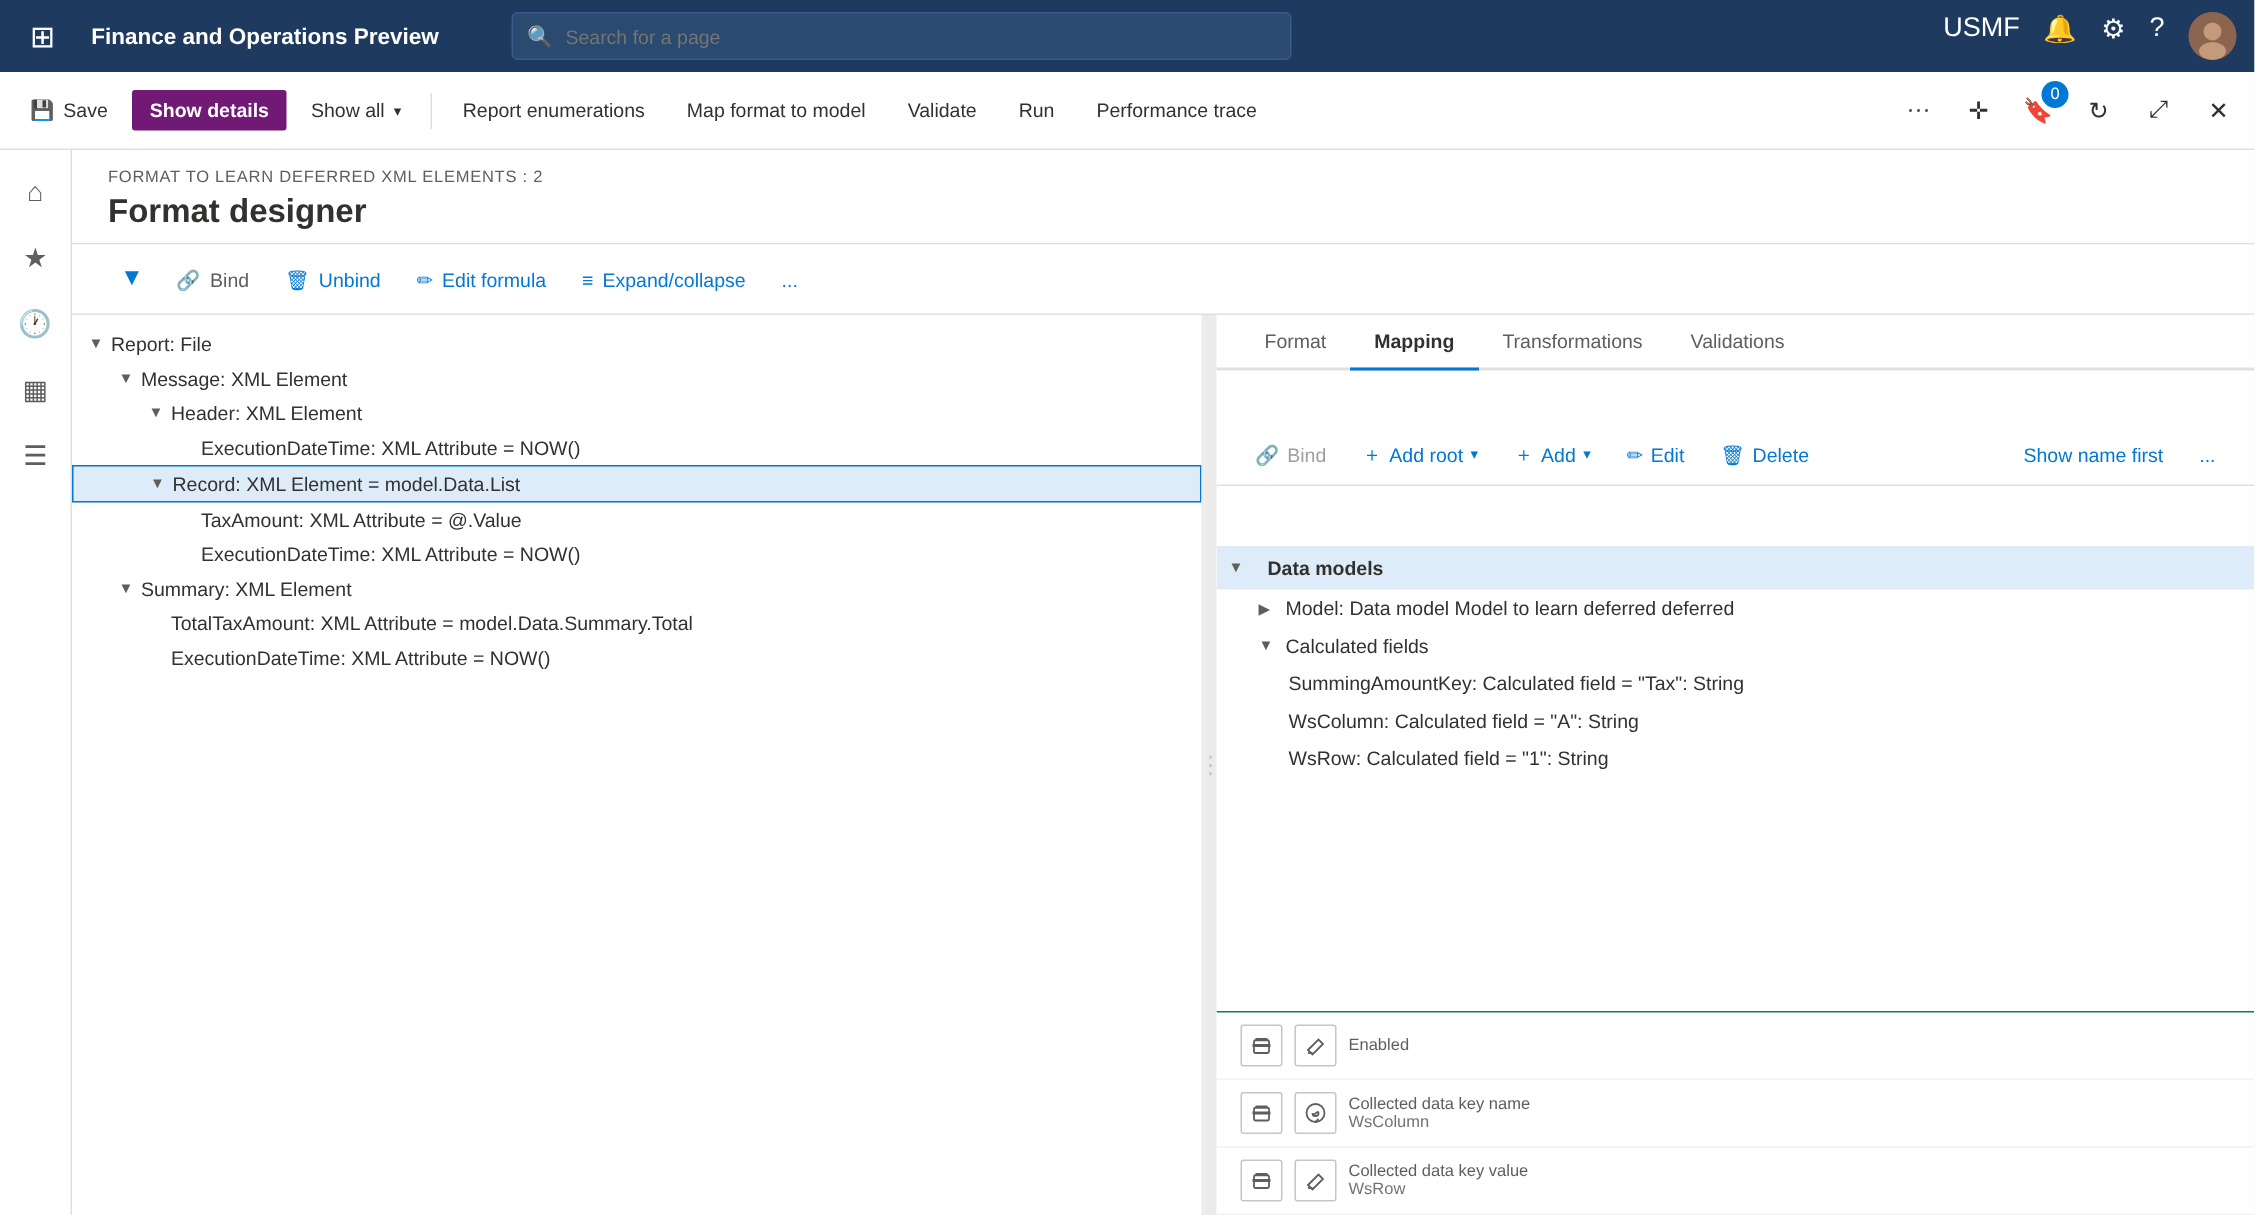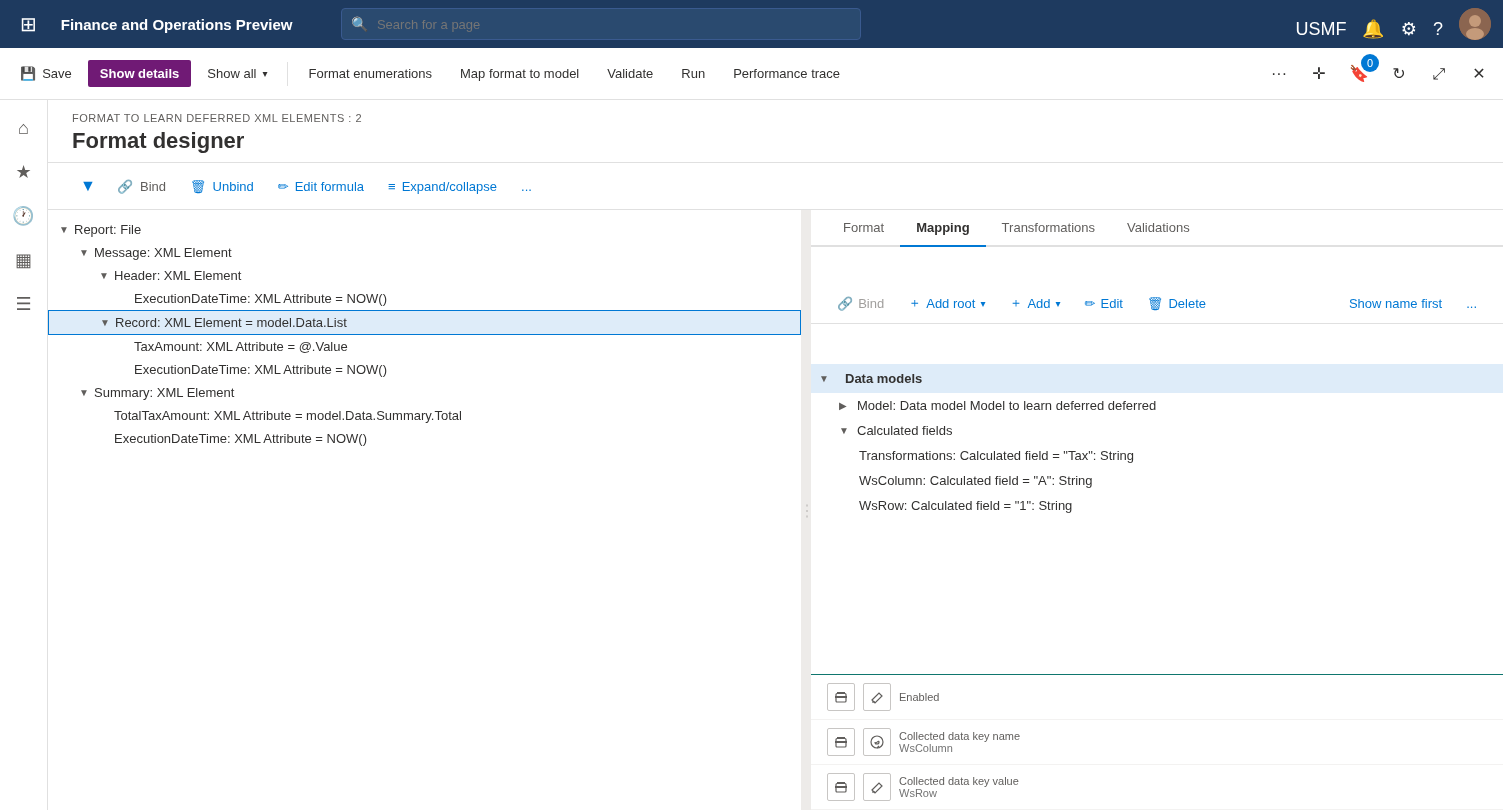--- a/index.html
+++ b/index.html
@@ -32,21 +32,21 @@
       font-size: 13px;
     }
     .top-nav-search input {
       background: transparent;
       border: none;
       outline: none;
       color: #b0c4d8;
       font-size: 13px;
       width: 100%;
     }
-    .top-nav-right { display: flex; align-items: flex-end; gap: 16px; margin-left: auto; color: #fff; font-size: 13px; }
+    .top-nav-right { display: flex; align-items: flex-start; gap: 16px; margin-left: auto; color: #fff; font-size: 13px; }
     .top-nav-right span { cursor: pointer; font-size: 18px; }
     .avatar { width: 32px; height: 32px; border-radius: 50%; background: #8B6550; overflow: hidden; display: flex; align-items: center; justify-content: center; }
 
     
     .toolbar {
       background: #fff;
       height: 52px;
       display: flex;
       align-items: center;
       padding: 0 8px;
@@ -349,21 +349,21 @@
   </button>
   <button class="toolbar-btn primary">
     <span>Show details</span>
   </button>
   <button class="toolbar-btn">
     <span>Show all</span>
     <span class="chevron-down">▾</span>
   </button>
   <div class="toolbar-separator"></div>
   <button class="toolbar-btn">
-    <span>Format enumerations</span>
+    <span>Report enumerations</span>
   </button>
   <button class="toolbar-btn">
     <span>Map format to model</span>
   </button>
   <button class="toolbar-btn">
     <span>Validate</span>
   </button>
   <button class="toolbar-btn">
     <span>Run</span>
   </button>
@@ -519,21 +519,21 @@
             </div>
             <div class="model-item" style="padding-left: 28px;">
               <span class="model-arrow">▶</span>
               <span>Model: Data model Model to learn deferred deferred</span>
             </div>
             <div class="model-item" style="padding-left: 28px;">
               <span class="model-arrow">▼</span>
               <span>Calculated fields</span>
             </div>
             <div class="model-item" style="padding-left: 48px;">
-              <span>Transformations: Calculated field = "Tax": String</span>
+              <span>SummingAmountKey: Calculated field = "Tax": String</span>
             </div>
             <div class="model-item" style="padding-left: 48px;">
               <span>WsColumn: Calculated field = "A": String</span>
             </div>
             <div class="model-item" style="padding-left: 48px;">
               <span>WsRow: Calculated field = "1": String</span>
             </div>
           </div>
 
         <div class="properties-panel" id="properties-panel">

